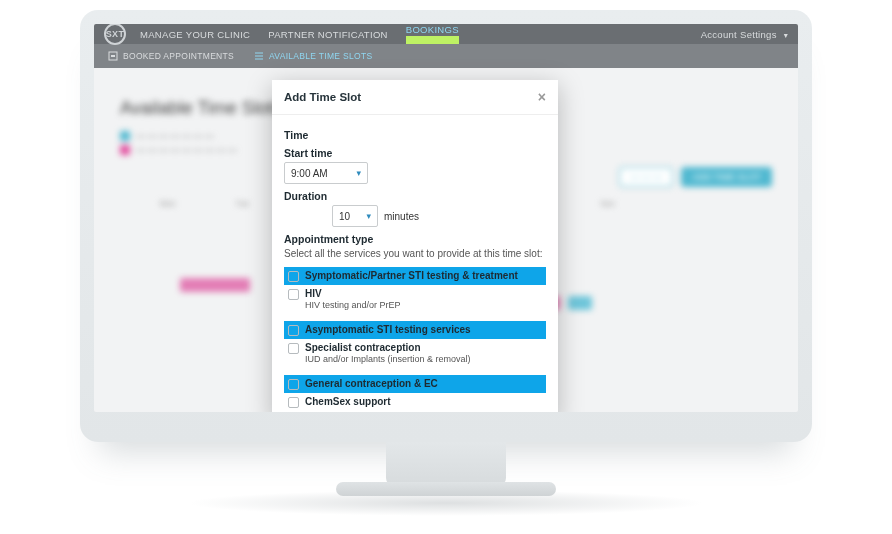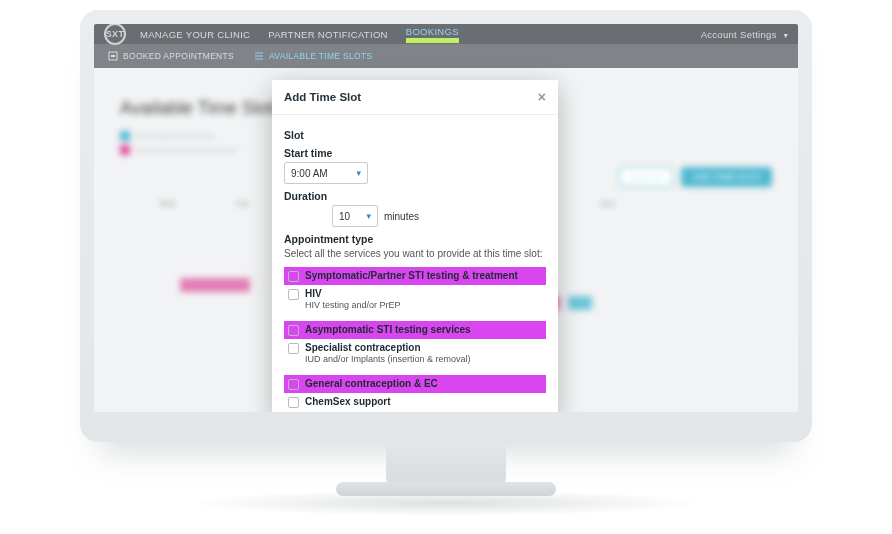--- a/index.html
+++ b/index.html
@@ -38,21 +38,21 @@
     padding: 0 10px;
   }
   .logo {
     width: 22px; height: 22px; border-radius: 50%;
     border: 2px solid #cfd3d6;
     display: flex; align-items: center; justify-content: center;
     color: #cfd3d6; font-weight: 700; font-size: 9px;
     margin-right: 14px;
   }
   .nav-item { margin-right: 18px; cursor: pointer; text-transform: uppercase; }
-  .nav-item.active { color: #8fd6f0; border-bottom: 5px solid #bef264; padding-bottom: 1px; }
+  .nav-item.active { color: #8fd6f0; border-bottom: 8px solid #bef264; padding-bottom: 1px; }
   .spacer { flex: 1; }
   .caret-down { margin-left: 4px; font-size: 8px; }
 
   
   .subnav {
     height: 24px;
     background: #808488;
     display: flex; align-items: center;
     padding: 0 14px;
     font-size: 8.5px; letter-spacing: .3px;
@@ -117,21 +117,21 @@
     color:#2f8bbd; cursor:pointer;
   }
   .select-input { width: 84px; justify-content:space-between; cursor:pointer;}
   .select-caret { color:#2f8bbd; font-size:9px; }
   .dur-row { display:flex; align-items:center; gap:6px;padding-left:48px;}
   .dur-select { width:46px; }
   .dur-unit { font-size:10px; color:#333;}
   .helper { font-size:10px; color:#555; margin-top:3px;}
   .atype-list { margin-top:4px; }
   .atype-item { display:flex; align-items:flex-start; gap:6px; padding:3px 4px; }
-  .atype-item.shaded { background:#d946ef;margin-top:8px; }
+  .atype-item.shaded { background:#0ea5e9;margin-top:8px; }
   .cb { width:11px; height:11px; border:1px solid #b6bbbe; border-radius:2px; margin-top:1px; flex-shrink:0; cursor:pointer;}
   .atype-text { display:flex; flex-direction:column; }
   .atype-title { font-weight:600; font-size:10px; color:#1e2a31;}
   .atype-sub { font-size:9px; color:#555; margin-top:1px;}
 
   
   .stand {
     position:absolute; left:50%; transform:translateX(-50%);
     top: 442px; width:120px; height:44px;
     background: linear-gradient(180deg,#e3e7e9,#d7dbdd);
@@ -220,21 +220,21 @@
         <div class="bar teal" style="left:448px; top:78px; width:24px;"></div>
       </div>
     </div>
 
     <div class="modal">
       <div class="modal-header">
         <span>Add Time Slot</span>
         <span class="close-x">×</span>
       </div>
       <div class="modal-body">
-        <div class="field-label">Slot</div>
+        <div class="field-label">Time</div>
 
         <div class="field-label">Start time</div>
         <div class="select-input">
           <span>9:00 AM</span>
           <span class="select-caret">▾</span>
         </div>
 
         <div class="field-label">Duration</div>
         <div class="dur-row">
           <div class="select-input dur-select">

